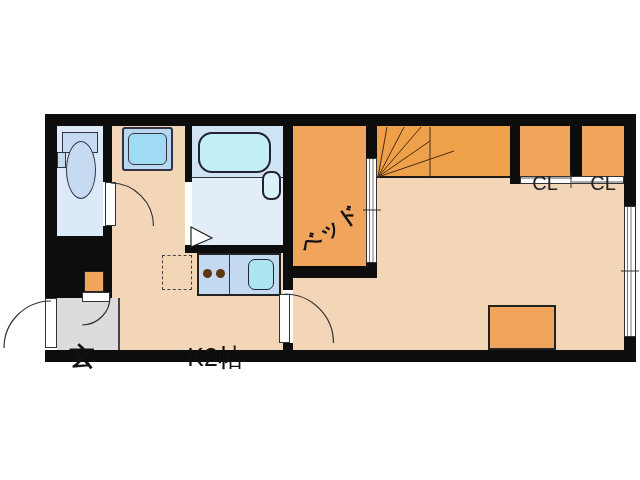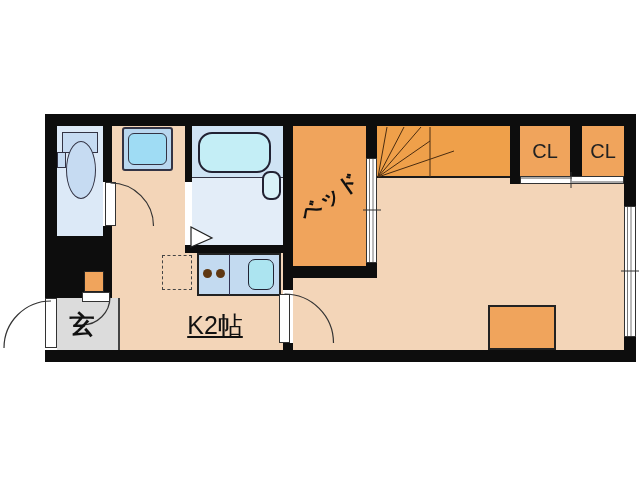--- a/index.html
+++ b/index.html
@@ -5,21 +5,21 @@
   html,body{margin:0;padding:0;background:#fff;}
   .canvas{position:relative;width:640px;height:480px;background:#ffffff;overflow:hidden;
           font-family:"Liberation Sans", sans-serif;}
   .wall{position:absolute;background:#0d0d0d;z-index:2;}
   .floor{position:absolute;z-index:1;}
   .fx{position:absolute;z-index:3;box-sizing:border-box;}
   .white{position:absolute;background:#ffffff;z-index:3;box-sizing:border-box;}
   .leaf{position:absolute;background:#ffffff;border:1px solid #333;z-index:4;box-sizing:border-box;}
   .orange{position:absolute;z-index:3;box-sizing:border-box;}
   svg.overlay{position:absolute;left:0;top:0;z-index:4;pointer-events:none;}
-  .lbl{position:absolute;z-index:6;color:#111;text-align:center;line-height:1;}
+  .lbl{position:absolute;z-index:6;color:#111;text-align:center;line-height:1;margin-top:32px;}
   .flexc{display:flex;align-items:center;justify-content:center;}
 </style>
 </head>
 <body>
 
 <div class="canvas">
 
   <div class="floor" style="left:112px;top:126px;width:171px;height:224px;background:#f3d5b8;"></div>
   <div class="floor" style="left:293px;top:126px;width:331px;height:224px;background:#f3d5b8;"></div>
   <div class="floor" style="left:57px;top:126px;width:46px;height:110px;background:#dce9f7;"></div>
@@ -103,21 +103,21 @@
     <g stroke="#333" stroke-width="1">
       <line x1="363" y1="210" x2="381" y2="210"></line>
       <line x1="621" y1="271" x2="639" y2="271"></line>
       <line x1="571" y1="172" x2="571" y2="188"></line>
     </g>
   </svg>
 
   <div class="lbl flexc" style="left:293px;top:126px;width:73px;height:140px;">
     <span style="display:inline-block;transform:rotate(-35deg);font-size:21px;font-weight:600;letter-spacing:1px;white-space:nowrap;">ベッド</span>
   </div>
-  <div class="lbl" style="left:150px;top:313px;width:130px;font-size:25px;font-weight:500;text-decoration:underline;">K2帖</div>
+  <div class="lbl" style="left:150px;top:313px;width:130px;font-size:25px;font-weight:500;">K2帖</div>
   <div class="lbl" style="left:58px;top:312px;width:48px;font-size:25px;font-weight:600;">玄</div>
   <div class="lbl flexc" style="left:520px;top:126px;width:50px;height:50px;">
     <span style="font-size:20px;font-weight:500;color:#222;">CL</span>
   </div>
   <div class="lbl flexc" style="left:582px;top:126px;width:42px;height:50px;">
     <span style="font-size:20px;font-weight:500;color:#222;">CL</span>
   </div>
 
 </div>
 

